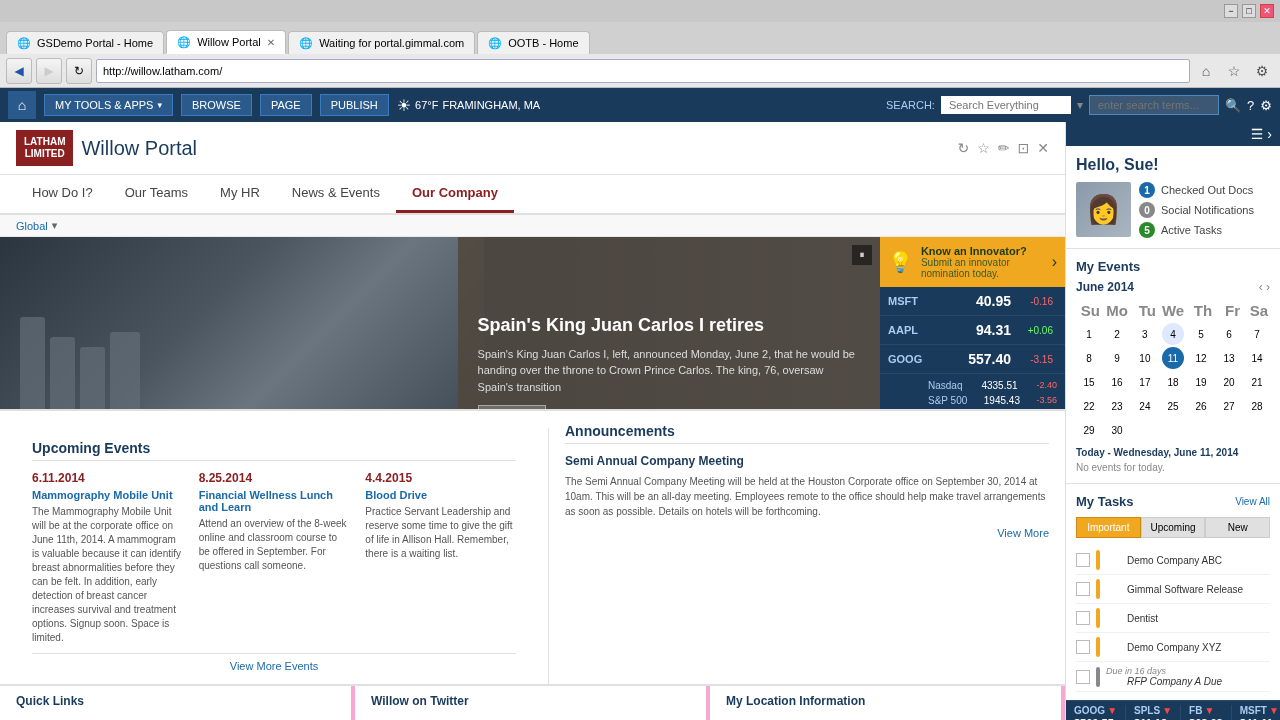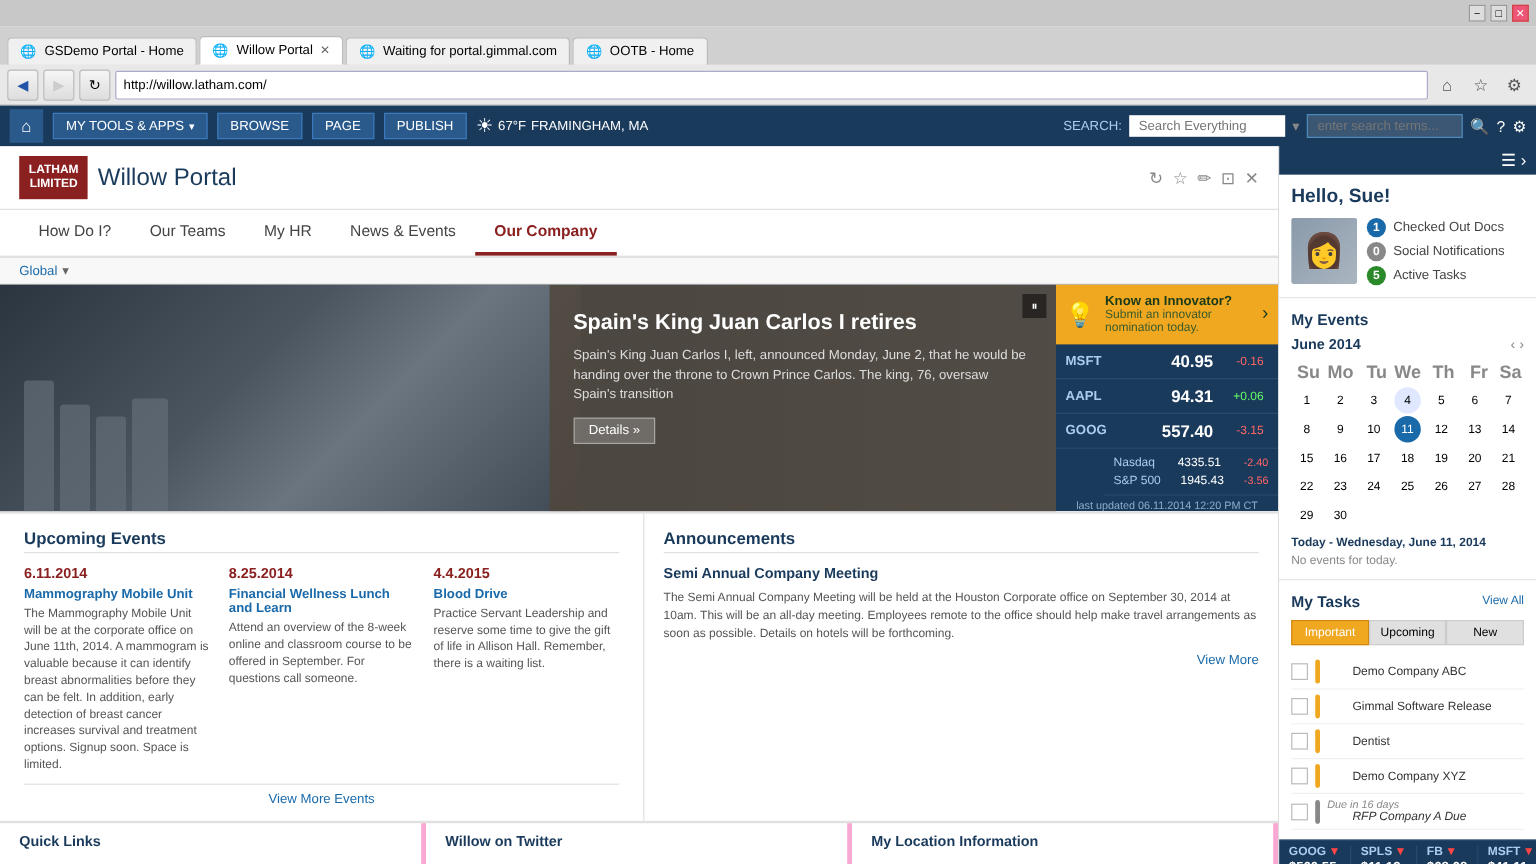--- a/index.html
+++ b/index.html
@@ -48,21 +48,21 @@
     .site-nav { display: flex; padding: 0 16px; background: white; border-bottom: 2px solid #e0e0e0; }
     .nav-item { padding: 10px 16px; font-size: 13px; color: #444; cursor: pointer; border-bottom: 3px solid transparent; }
     .nav-item.active { color: #8B2020; border-bottom-color: #8B2020; font-weight: bold; }
     .breadcrumb { padding: 4px 16px; font-size: 11px; color: #666; background: #f8f8f8; border-bottom: 1px solid #e8e8e8; display: flex; align-items: center; gap: 4px; }
 
     
     .hero-area { display: flex; flex: 1; overflow: hidden; }
     .hero-carousel { flex: 1; position: relative; background: #222; overflow: hidden; }
     .hero-img-placeholder { width: 100%; height: 210px; background: linear-gradient(to right, #3a4a5a 60%, #5a6a7a); position: relative; overflow: hidden; }
     .hero-img-people { position: absolute; left: 0; top: 0; width: 55%; height: 100%; background: linear-gradient(135deg, #2a3540 0%, #4a5560 40%, #6a7580 60%, #3a4550 100%); display: flex; align-items: flex-end; }
-    .hero-text-overlay { position: absolute; right: 0; top: 0; width: 48%; height: 100%; background: rgba(80,70,60,0.85); padding: 20px; display: flex; flex-direction: column; justify-content: flex-start; }
+    .hero-text-overlay { position: absolute; right: 0; top: 0; width: 48%; height: 100%; background: rgba(80,70,60,0.85); padding: 20px; display: flex; flex-direction: column; justify-content: flex-end; }
     .hero-headline { color: white; font-size: 18px; font-weight: bold; margin-bottom: 8px; line-height: 1.3; }
     .hero-body { color: #ddd; font-size: 11px; line-height: 1.5; margin-bottom: 10px; }
     .hero-details-btn { background: rgba(255,255,255,0.2); border: 1px solid rgba(255,255,255,0.4); color: white; padding: 4px 12px; font-size: 11px; cursor: pointer; display: inline-block; width: fit-content; }
     .hero-pause { position: absolute; top: 8px; right: 8px; background: rgba(0,0,0,0.5); color: white; width: 20px; height: 20px; display: flex; align-items: center; justify-content: center; cursor: pointer; font-size: 10px; }
 
     
     .stock-widget { width: 185px; background: #1a3a5c; display: flex; flex-direction: column; }
     .stock-row { display: flex; align-items: center; padding: 6px 8px; border-bottom: 1px solid #2a4a6c; gap: 6px; }
     .stock-ticker { color: #aaccee; font-size: 11px; font-weight: bold; width: 35px; }
     .stock-price { color: white; font-size: 14px; font-weight: bold; flex: 1; text-align: right; }
@@ -78,21 +78,21 @@
     .stock-footer { color: #8aaccc; font-size: 9px; padding: 3px 8px; text-align: center; }
     .innovator-banner { background: #f0a820; display: flex; align-items: center; padding: 8px; gap: 8px; cursor: pointer; }
     .innovator-icon { color: white; font-size: 20px; }
     .innovator-text { flex: 1; }
     .innovator-title { color: #1a3a1a; font-size: 11px; font-weight: bold; }
     .innovator-sub { color: #3a5a2a; font-size: 10px; }
     .innovator-arrow { color: #1a3a1a; font-size: 16px; }
 
     
     .bottom-sections { display: flex; border-top: 2px solid #e0e0e0; }
-    .events-section { flex: 1; padding: 12px 20px; border-right: 1px solid #e0e0e0; }
+    .events-section { flex: 1; padding: 12px 32px; border-right: 1px solid #e0e0e0; margin-top: 17px; }
     .announcements-section { flex: 1; padding: 12px 16px; }
     .section-title { font-size: 14px; color: #1a3a5c; font-weight: bold; margin-bottom: 10px; border-bottom: 1px solid #e0e0e0; padding-bottom: 4px; }
     .events-list { display: flex; gap: 16px; }
     .event-item { flex: 1; }
     .event-date { color: #8B2020; font-size: 12px; font-weight: bold; margin-bottom: 4px; }
     .event-title { color: #1a6aaa; font-size: 11px; font-weight: bold; margin-bottom: 4px; cursor: pointer; }
     .event-desc { font-size: 10px; color: #555; line-height: 1.4; }
     .view-more-events { text-align: center; margin-top: 8px; color: #1a6aaa; font-size: 11px; cursor: pointer; border-top: 1px solid #e0e0e0; padding-top: 6px; }
     .announcement-title { font-size: 12px; font-weight: bold; color: #1a3a5c; margin-bottom: 6px; }
     .announcement-body { font-size: 10px; color: #555; line-height: 1.5; }

